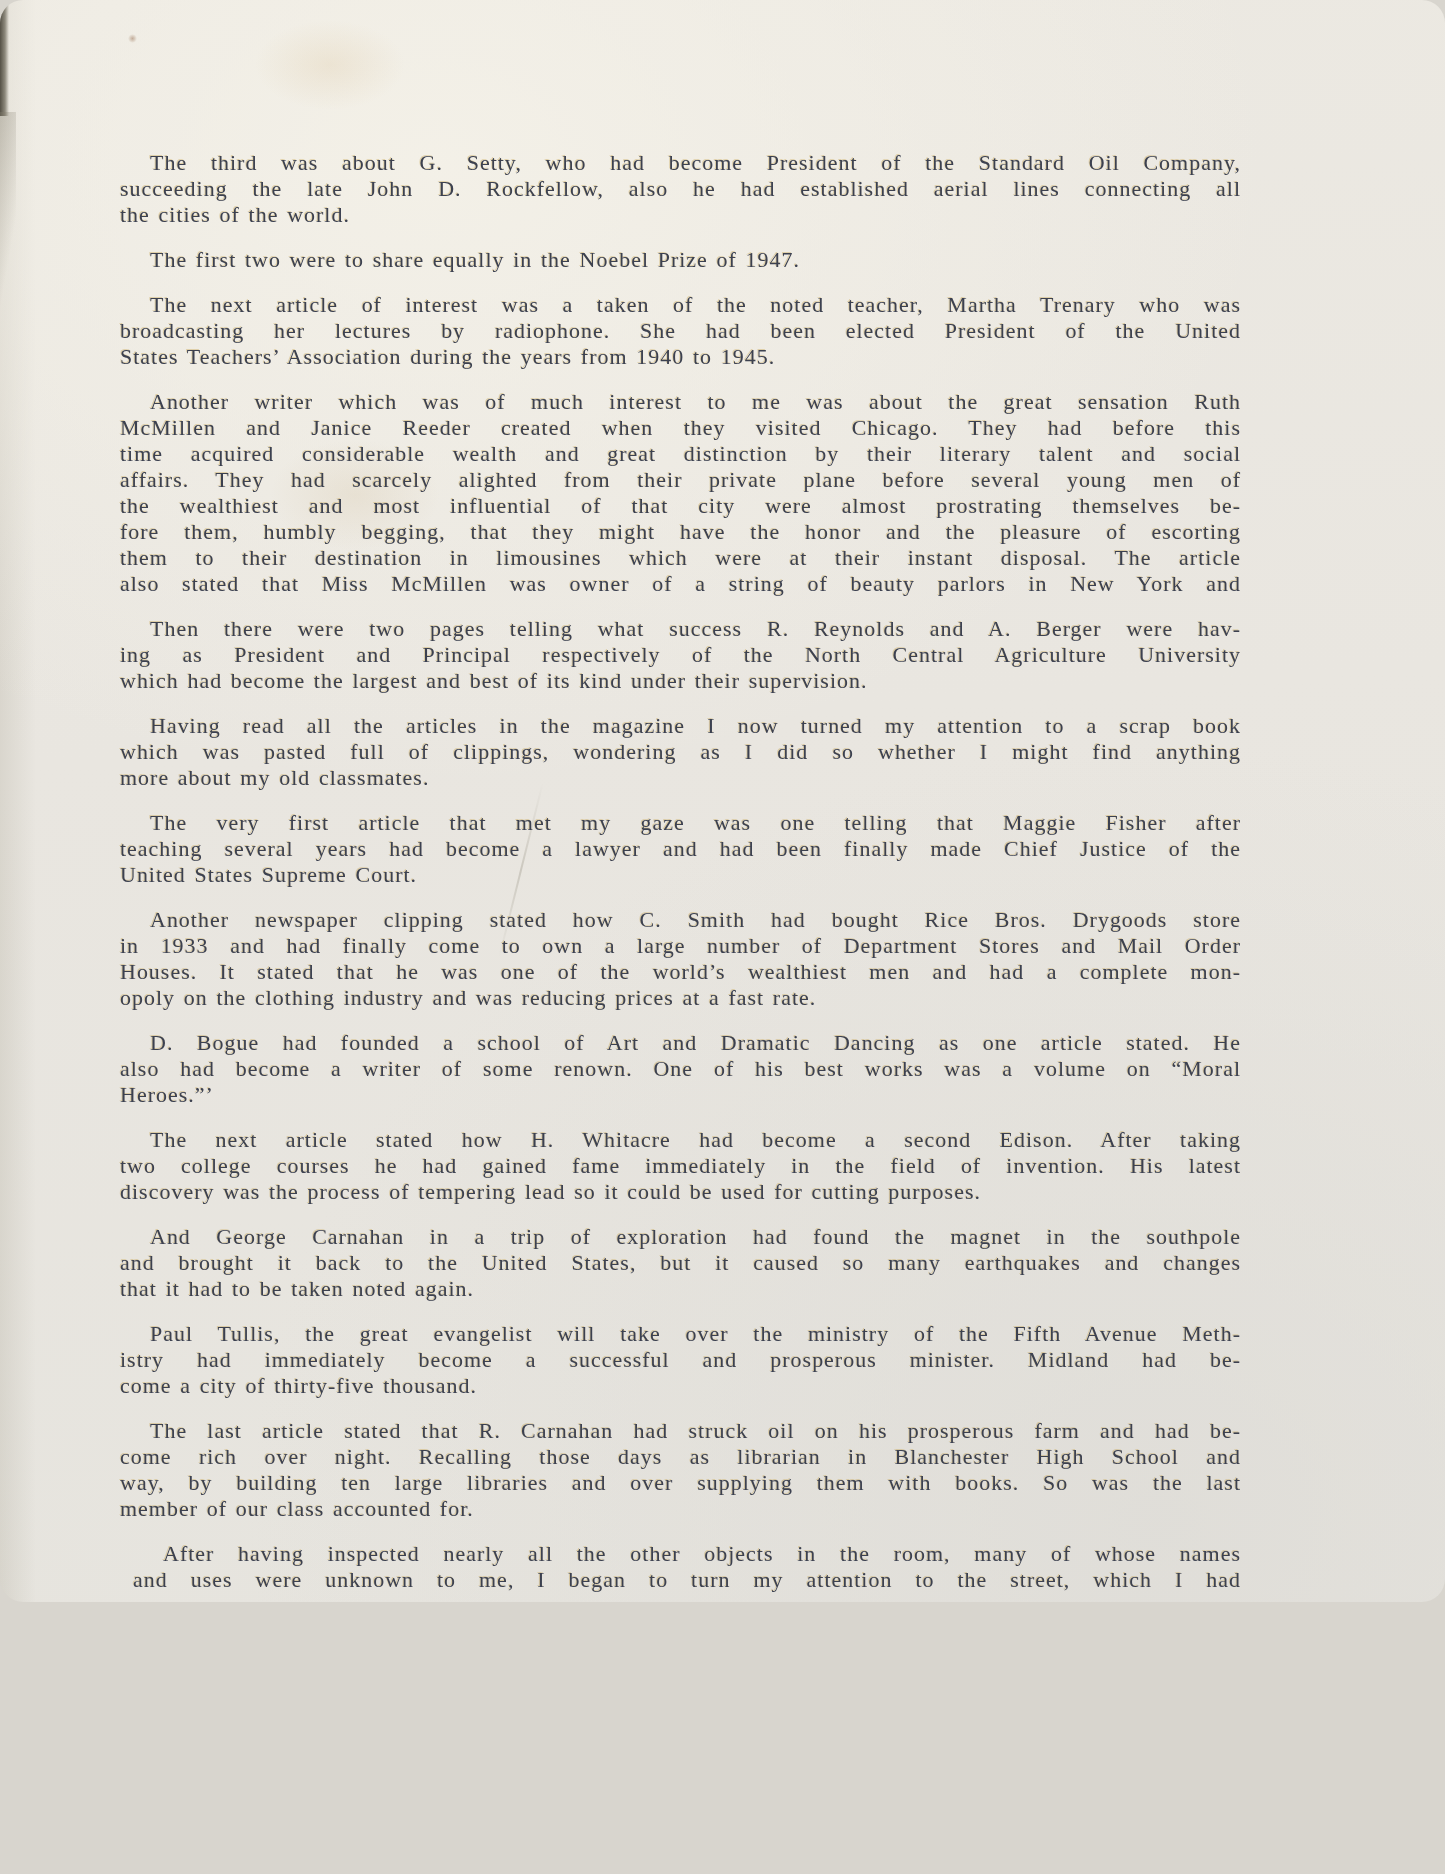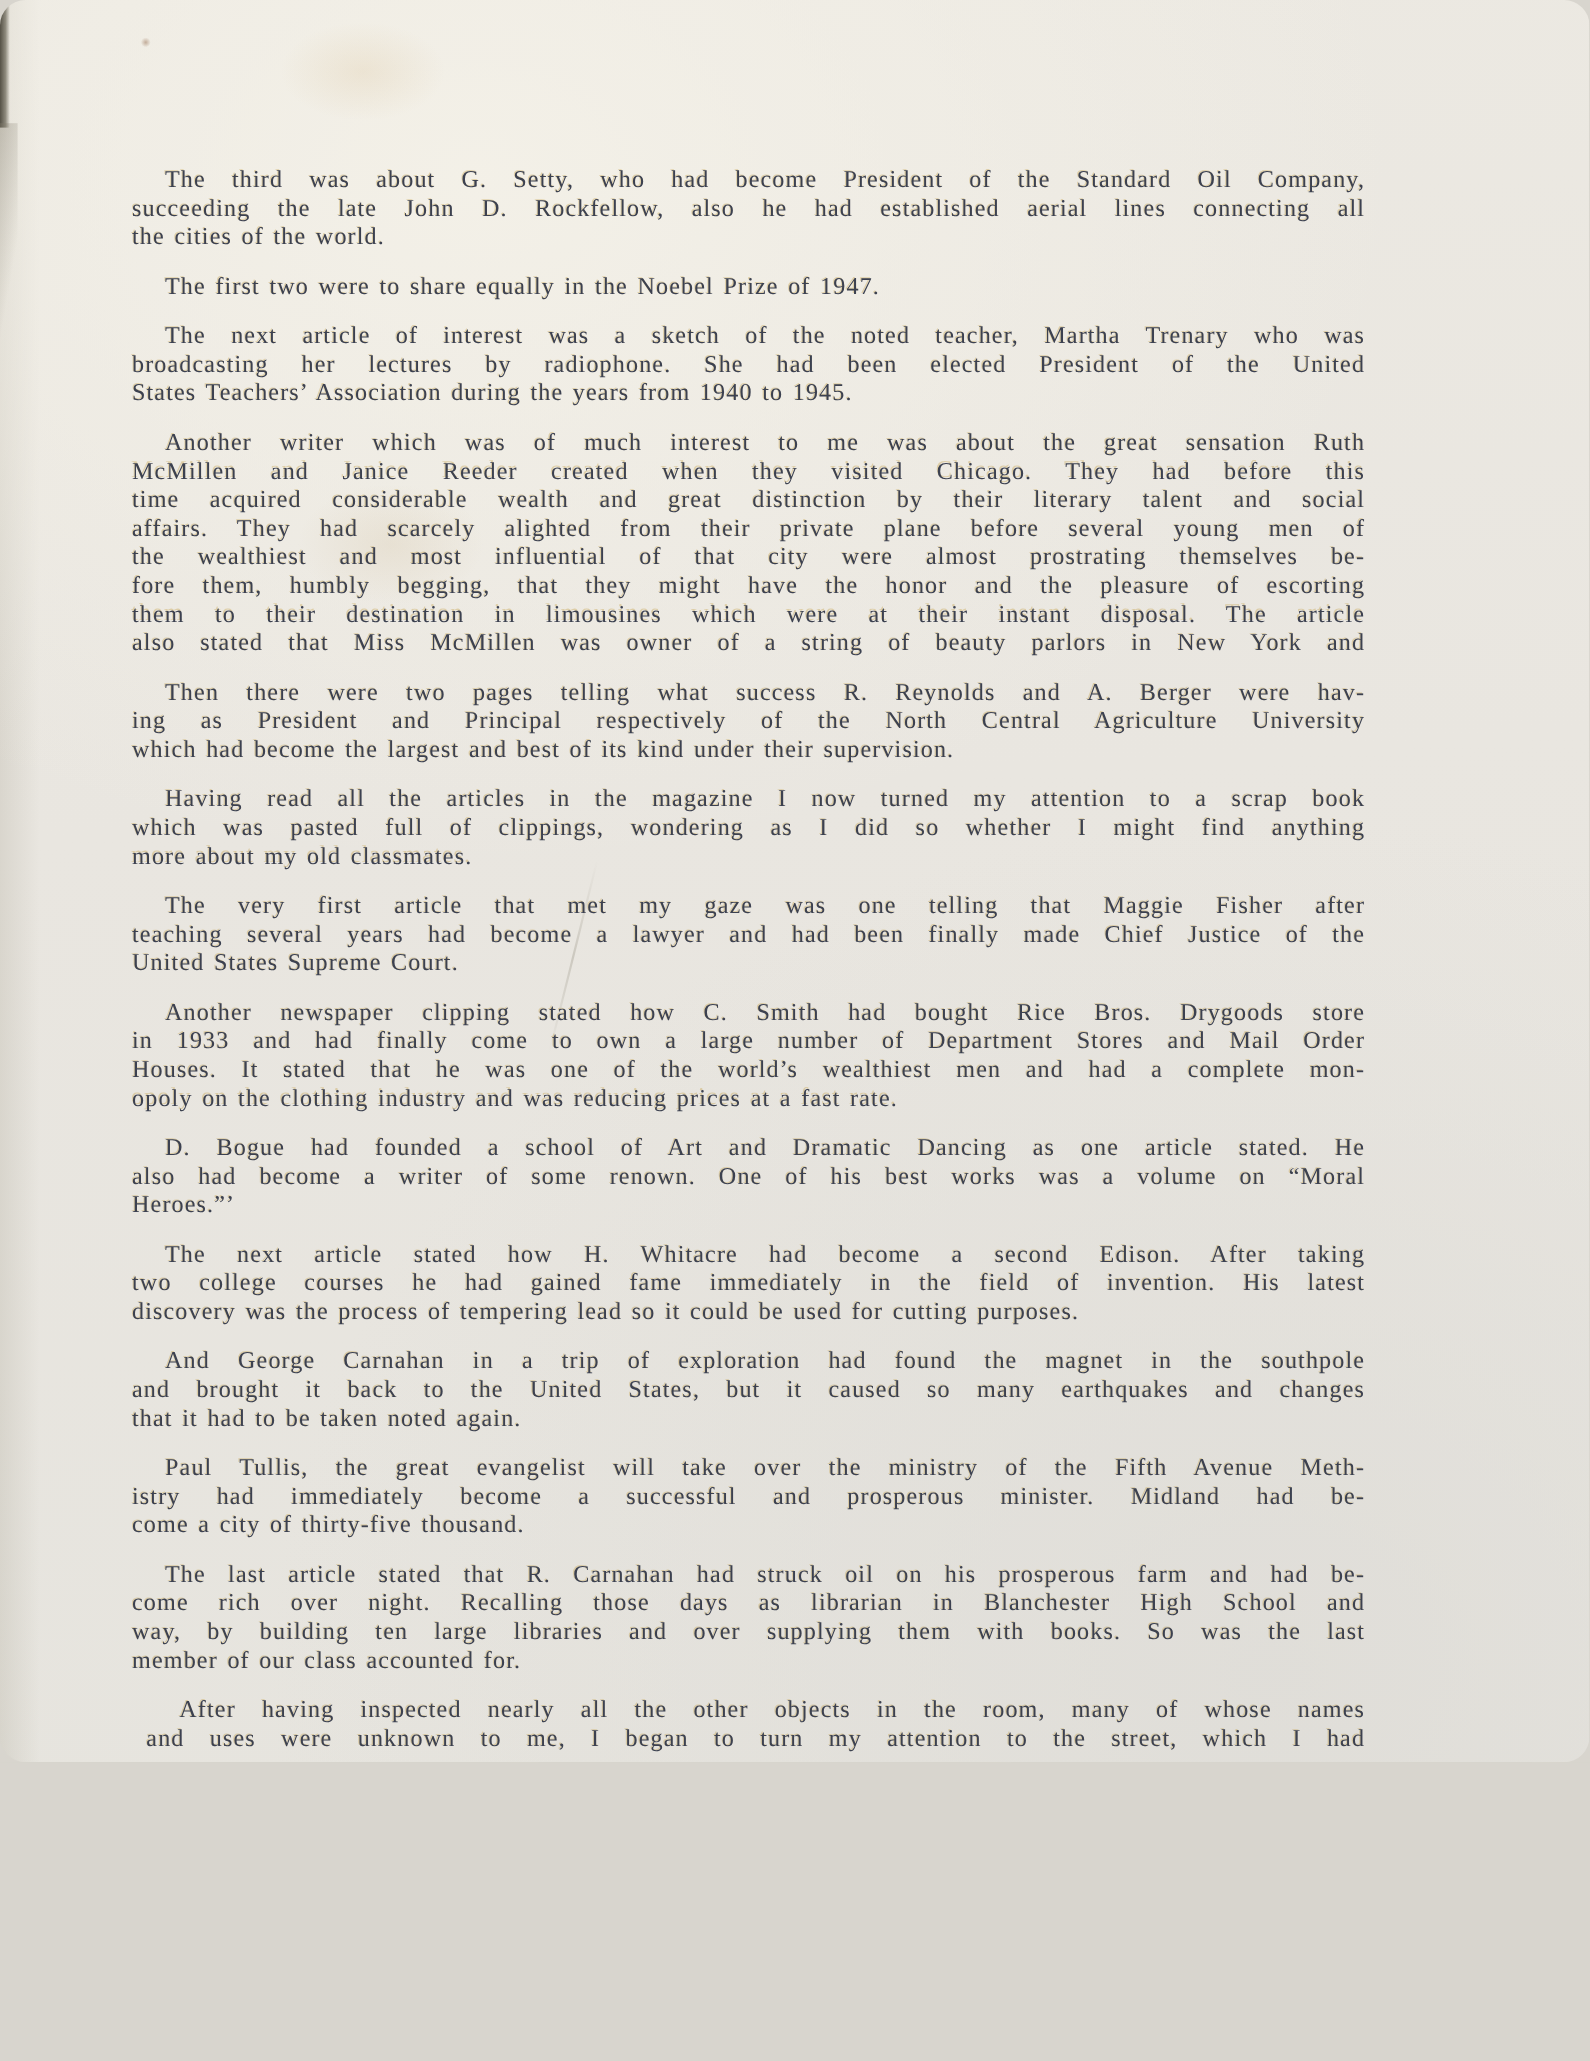--- a/index.html
+++ b/index.html
@@ -93,21 +93,21 @@
   <div class="page-text">
       <div class="paragraph">
         <div class="line first">The third was about G. Setty, who had become President of the Standard Oil Company,</div>
         <div class="line">succeeding the late John D. Rockfellow, also he had established aerial lines connecting all</div>
         <div class="line last">the cities of the world.</div>
       </div>
       <div class="paragraph">
         <div class="line first last">The first two were to share equally in the Noebel Prize of 1947.</div>
       </div>
       <div class="paragraph">
-        <div class="line first">The next article of interest was a sketch of the noted teacher, Martha Trenary who was</div>
+        <div class="line first">The next article of interest was a taken of the noted teacher, Martha Trenary who was</div>
         <div class="line">broadcasting her lectures by radiophone. She had been elected President of the United</div>
         <div class="line last">States Teachers’ Association during the years from 1940 to 1945.</div>
       </div>
       <div class="paragraph">
         <div class="line first">Another writer which was of much interest to me was about the great sensation Ruth</div>
         <div class="line">McMillen and Janice Reeder created when they visited Chicago. They had before this</div>
         <div class="line">time acquired considerable wealth and great distinction by their literary talent and social</div>
         <div class="line">affairs. They had scarcely alighted from their private plane before several young men of</div>
         <div class="line">the wealthiest and most influential of that city were almost prostrating themselves be-</div>
         <div class="line">fore them, humbly begging, that they might have the honor and the pleasure of escorting</div>

